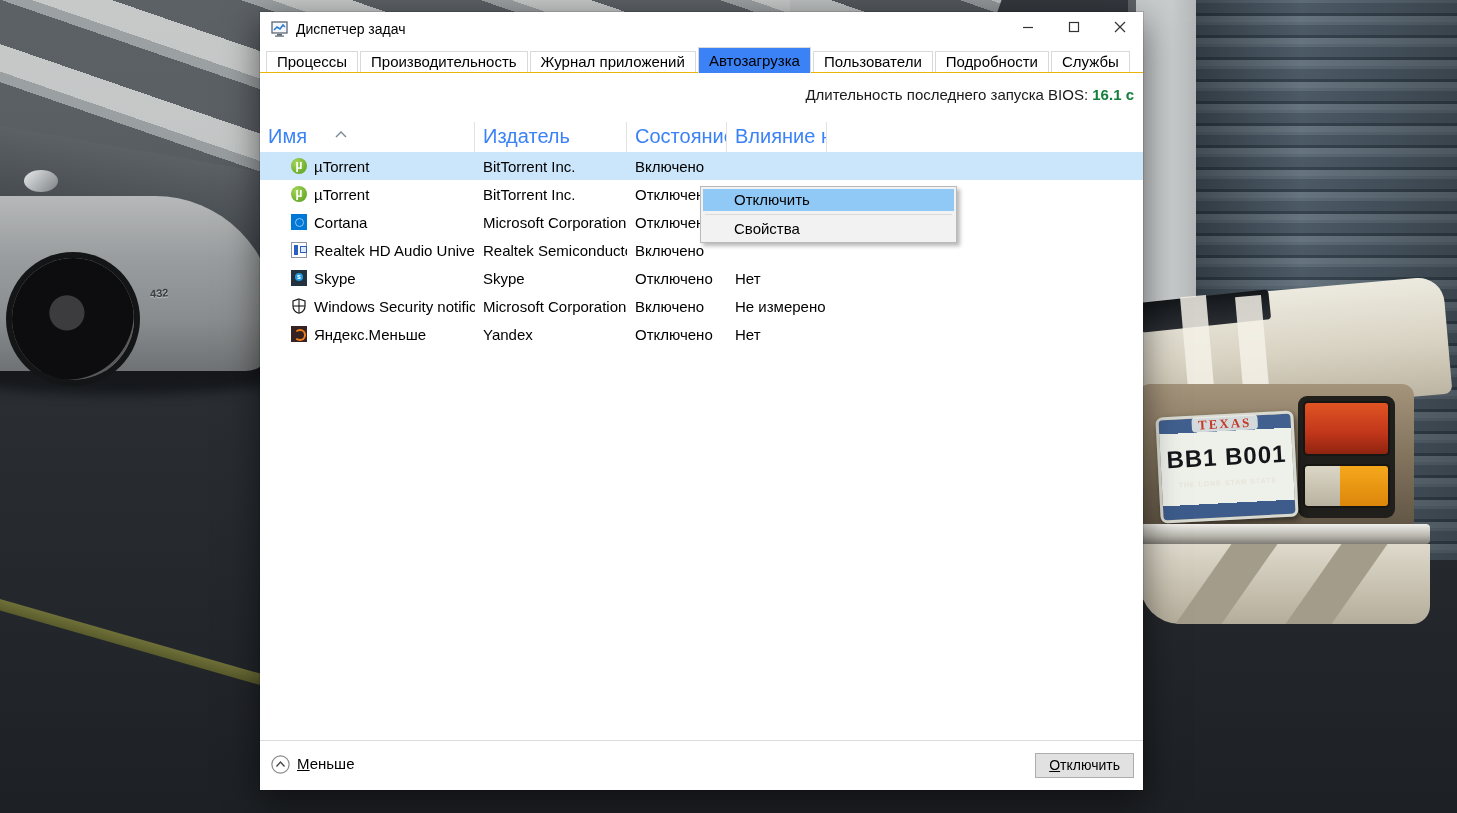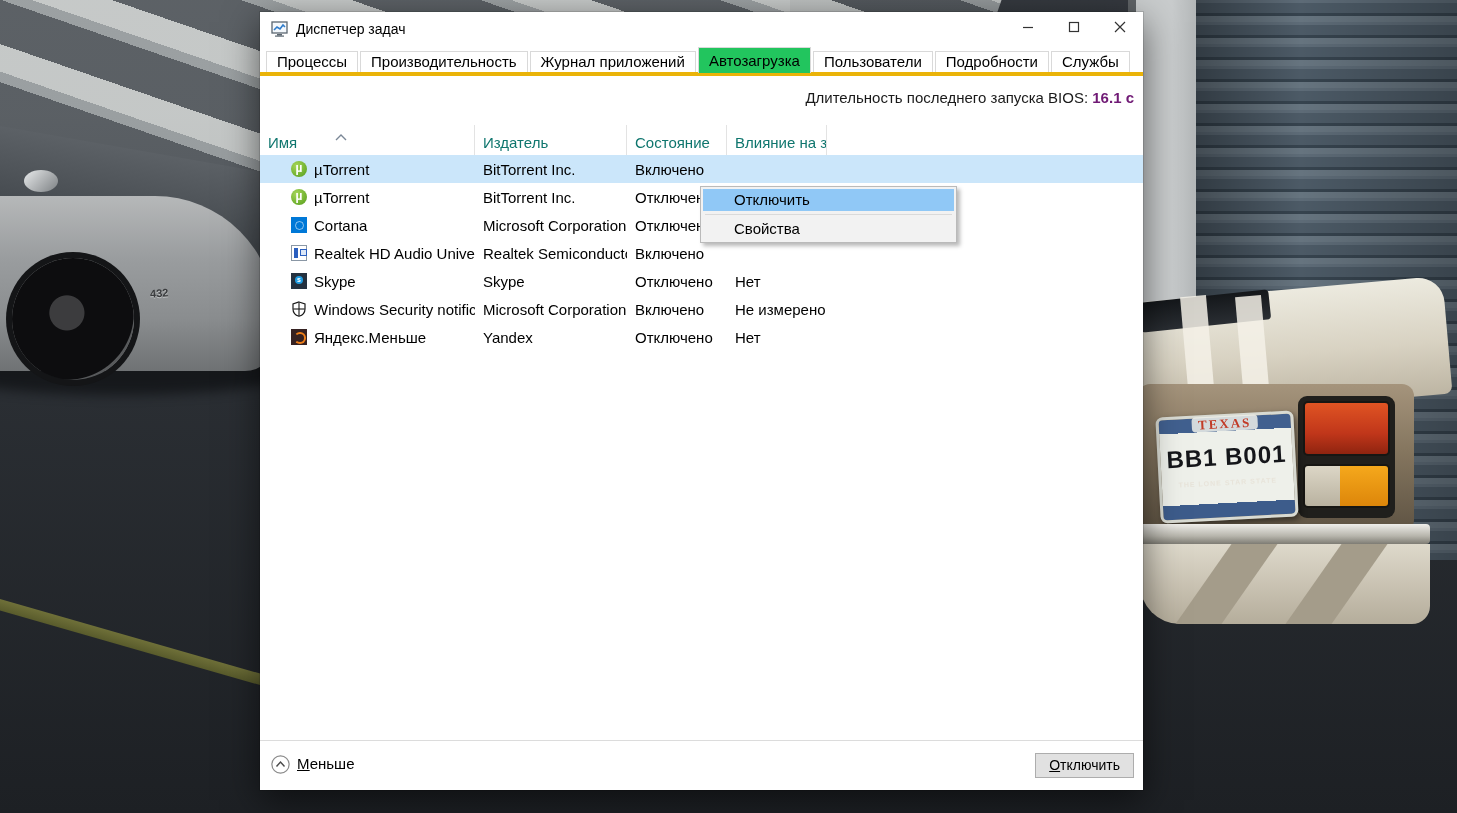--- a/index.html
+++ b/index.html
@@ -67,30 +67,30 @@
   
   .window{position:absolute;left:260px;top:12px;width:883px;height:778px;background:#ffffff;z-index:5;
     box-shadow:0 10px 34px rgba(0,0,0,.55),0 0 0 1px rgba(0,0,0,.12);font-size:15px;color:#000;}
   .titlebar{height:34px;display:flex;align-items:center;}
   .titlebar .app-icon{margin:0 7px 0 11px;width:18px;height:16px;flex:0 0 auto;}
   .titlebar .title{font-size:14px;color:#000;}
   .titlebar .spacer{flex:1;}
   .win-btn{width:46px;height:30px;align-self:flex-start;display:flex;align-items:center;justify-content:center;background:transparent;border:none;cursor:default;}
   .menubar{height:24px;display:flex;align-items:center;padding-left:8px;font-size:14px;}
   .menubar .menu-item{padding:2px 9px;}
-  .tabs{display:flex;align-items:flex-end;height:26px;border-bottom:4px solid #eab308;padding:0 16px 0 6px;}
+  .tabs{display:flex;align-items:flex-end;height:26px;border-bottom:1px solid #eab308;padding:0 16px 0 6px;}
   .tab{border:1px solid #d9d9d9;border-bottom:none;background:#ffffff;padding:0 10px;height:20px;line-height:20px;
     font-size:15px;margin-right:2px;white-space:nowrap;}
-  .tab.active{height:25px;line-height:25px;margin-bottom:-1px;background:#22c55e;position:relative;z-index:2;}
+  .tab.active{height:25px;line-height:25px;margin-bottom:-1px;background:#3b82f6;position:relative;z-index:2;}
   .bios-line{margin-top:13px;padding-right:9px;text-align:right;font-size:15px;color:#1a1a1a;height:20px;}
-  .bios-line .bios-value{font-weight:bold;color:#701a75;}
+  .bios-line .bios-value{font-weight:bold;color:#15803d;}
   
   .tm-table{margin-top:16px;}
   .thead{display:grid;grid-template-columns:215px 152px 100px 100px 1fr;height:30px;align-items:end;position:relative;}
-  .th{font-size:15px;color:#0f766e;padding:0 8px 4px 8px;border-right:1px solid #e3e3e3;height:100%;
+  .th{font-size:20px;color:#3b82f6;padding:0 8px 4px 8px;border-right:1px solid #e3e3e3;height:100%;
     display:flex;align-items:flex-end;box-sizing:border-box;white-space:nowrap;overflow:hidden;}
   .th:first-child{padding-left:7px;}
   .th:last-child{border-right:none;}
   .sort-caret{position:absolute;left:75px;top:2px;}
   .tbody .tr{display:grid;grid-template-columns:215px 152px 100px 100px 1fr;height:28px;align-items:center;}
   .tr.selected{background:#cbe6fa;}
   .td{padding-left:8px;font-size:15px;white-space:nowrap;overflow:hidden;}
   .td.name-cell{display:flex;align-items:center;gap:7px;padding-left:31px;}
   .app16{width:16px;height:16px;flex:0 0 16px;position:relative;display:inline-block;}
   .ic-utorrent{border-radius:50%;background:radial-gradient(circle at 35% 30%,#a6d65a,#6cae2c 70%,#518a1d);

